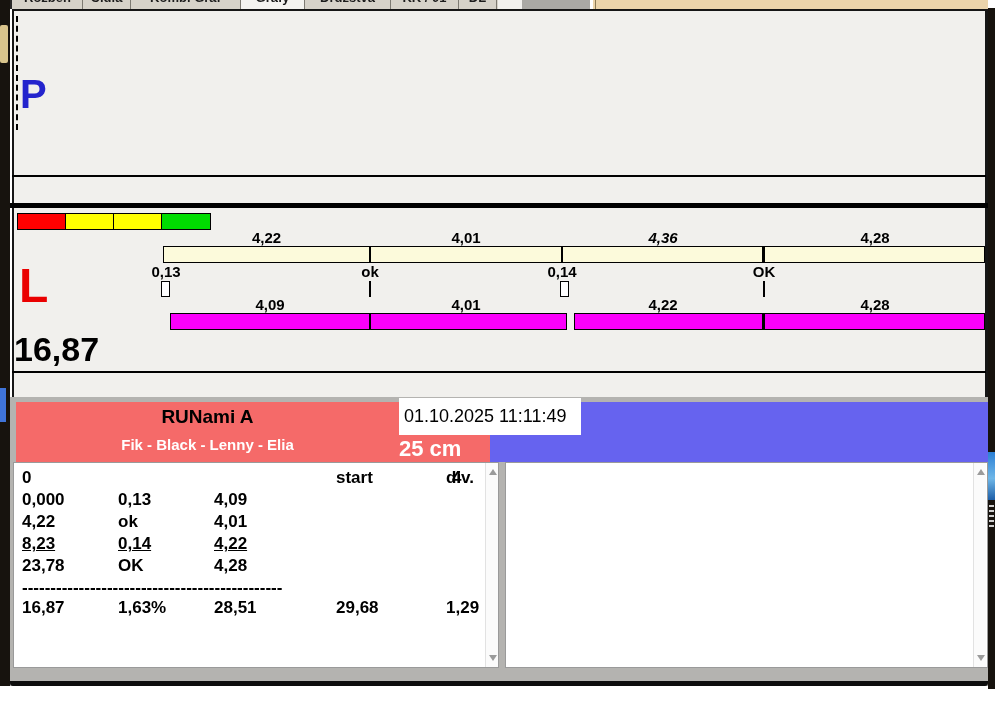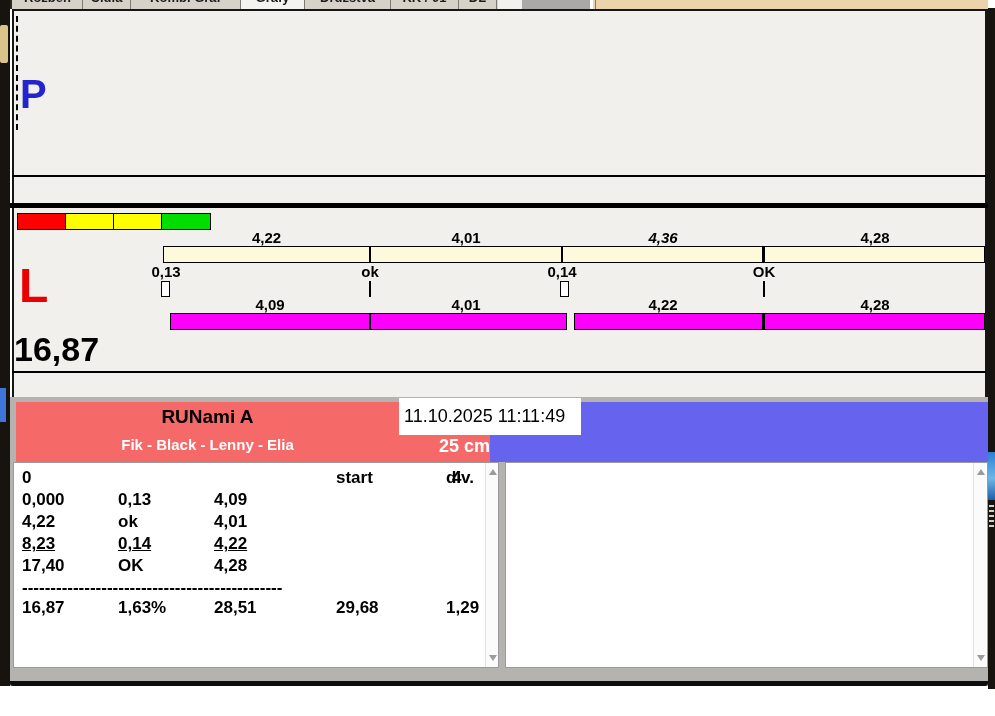--- a/index.html
+++ b/index.html
@@ -74,21 +74,21 @@
 
   .l-label { left:19px; top:258px; font-size:48px; font-weight:700; color:#ea0000; }
   .total-label { left:14px; top:330px; font-size:34px; font-weight:700; color:#000; }
 
   
   .bottom-bg { left:10px; top:397px; width:978px; height:289px; background:#b4b3b0; }
   .red-header { left:16px; top:402px; width:474px; height:60px; background:#f56a69; }
   .blue-bar { left:490px; top:402px; width:498px; height:60px; background:#6663ef; }
   .team-name { left:16px; top:406px; width:383px; text-align:center; font-size:19px; font-weight:700; color:#000; }
   .lineup { left:16px; top:436px; width:383px; text-align:center; font-size:15px; font-weight:700; color:#fff; }
-  .distance { left:399px; top:436px; width:91px; text-align:right; font-size:18px; font-weight:700; color:#fff; }
+  .distance { left:399px; top:436px; width:91px; text-align:left; font-size:22px; font-weight:700; color:#fff; }
   .date-box { left:399px; top:398px; width:182px; height:37px; background:#fff;
               line-height:37px; padding-left:5px; font-size:18px; color:#000; }
 
   .left-panel  { left:13px;  top:462px; width:486px; height:206px; background:#fff; border:1px solid #9a9a9a; }
   .right-panel { left:505px; top:462px; width:483px; height:206px; background:#fff; border:1px solid #9a9a9a; }
 
   .tc { position:absolute; font-size:17px; font-weight:700; color:#000; white-space:pre; }
   .c1 { left:22px; } .c2 { left:118px; } .c3 { left:214px; } .c4 { left:310px;margin-left:26px; } .c5 { left:406px;margin-left:40px; } .c5b { left:452px; }
   .r0 { top:468px; } .r1 { top:490px; } .r2 { top:512px; } .r3 { top:534px;text-decoration:underline; } .r4 { top:556px; }
   .rs { top:578px; } .rt { top:598px; }
@@ -171,21 +171,21 @@
   <div class="abs l-label">L</div>
   <div class="abs total-label">16,87</div>
   <div class="abs hline2"></div>
 
   <div class="abs bottom-bg"></div>
   <div class="abs red-header"></div>
   <div class="abs blue-bar"></div>
   <div class="abs team-name">RUNami A</div>
   <div class="abs lineup">Fik - Black - Lenny - Elia</div>
   <div class="abs distance">25 cm</div>
-  <div class="abs date-box">11.10.2025 11:11:49</div>
+  <div class="abs date-box">01.10.2025 11:11:49</div>
 
   <div class="abs left-panel"></div>
   <div class="abs right-panel"></div>
 
   <span class="tc c1 r0">0</span>
   <span class="tc c4 r0">start</span>
   <span class="tc c5 r0">div.</span>
   <span class="tc c5b r0">4</span>
 
   <span class="tc c1 r1">0,000</span>
@@ -193,21 +193,21 @@
   <span class="tc c3 r1">4,09</span>
 
   <span class="tc c1 r2">4,22</span>
   <span class="tc c2 r2">ok</span>
   <span class="tc c3 r2">4,01</span>
 
   <span class="tc c1 r3">8,23</span>
   <span class="tc c2 r3">0,14</span>
   <span class="tc c3 r3">4,22</span>
 
-  <span class="tc c1 r4">17,40</span>
+  <span class="tc c1 r4">23,78</span>
   <span class="tc c2 r4">OK</span>
   <span class="tc c3 r4">4,28</span>
 
   <span class="tc c1 rs">----------------------------------------------</span>
 
   <span class="tc c1 rt">16,87</span>
   <span class="tc c2 rt">1,63%</span>
   <span class="tc c3 rt">28,51</span>
   <span class="tc c4 rt">29,68</span>
   <span class="tc c5 rt">1,29</span>

